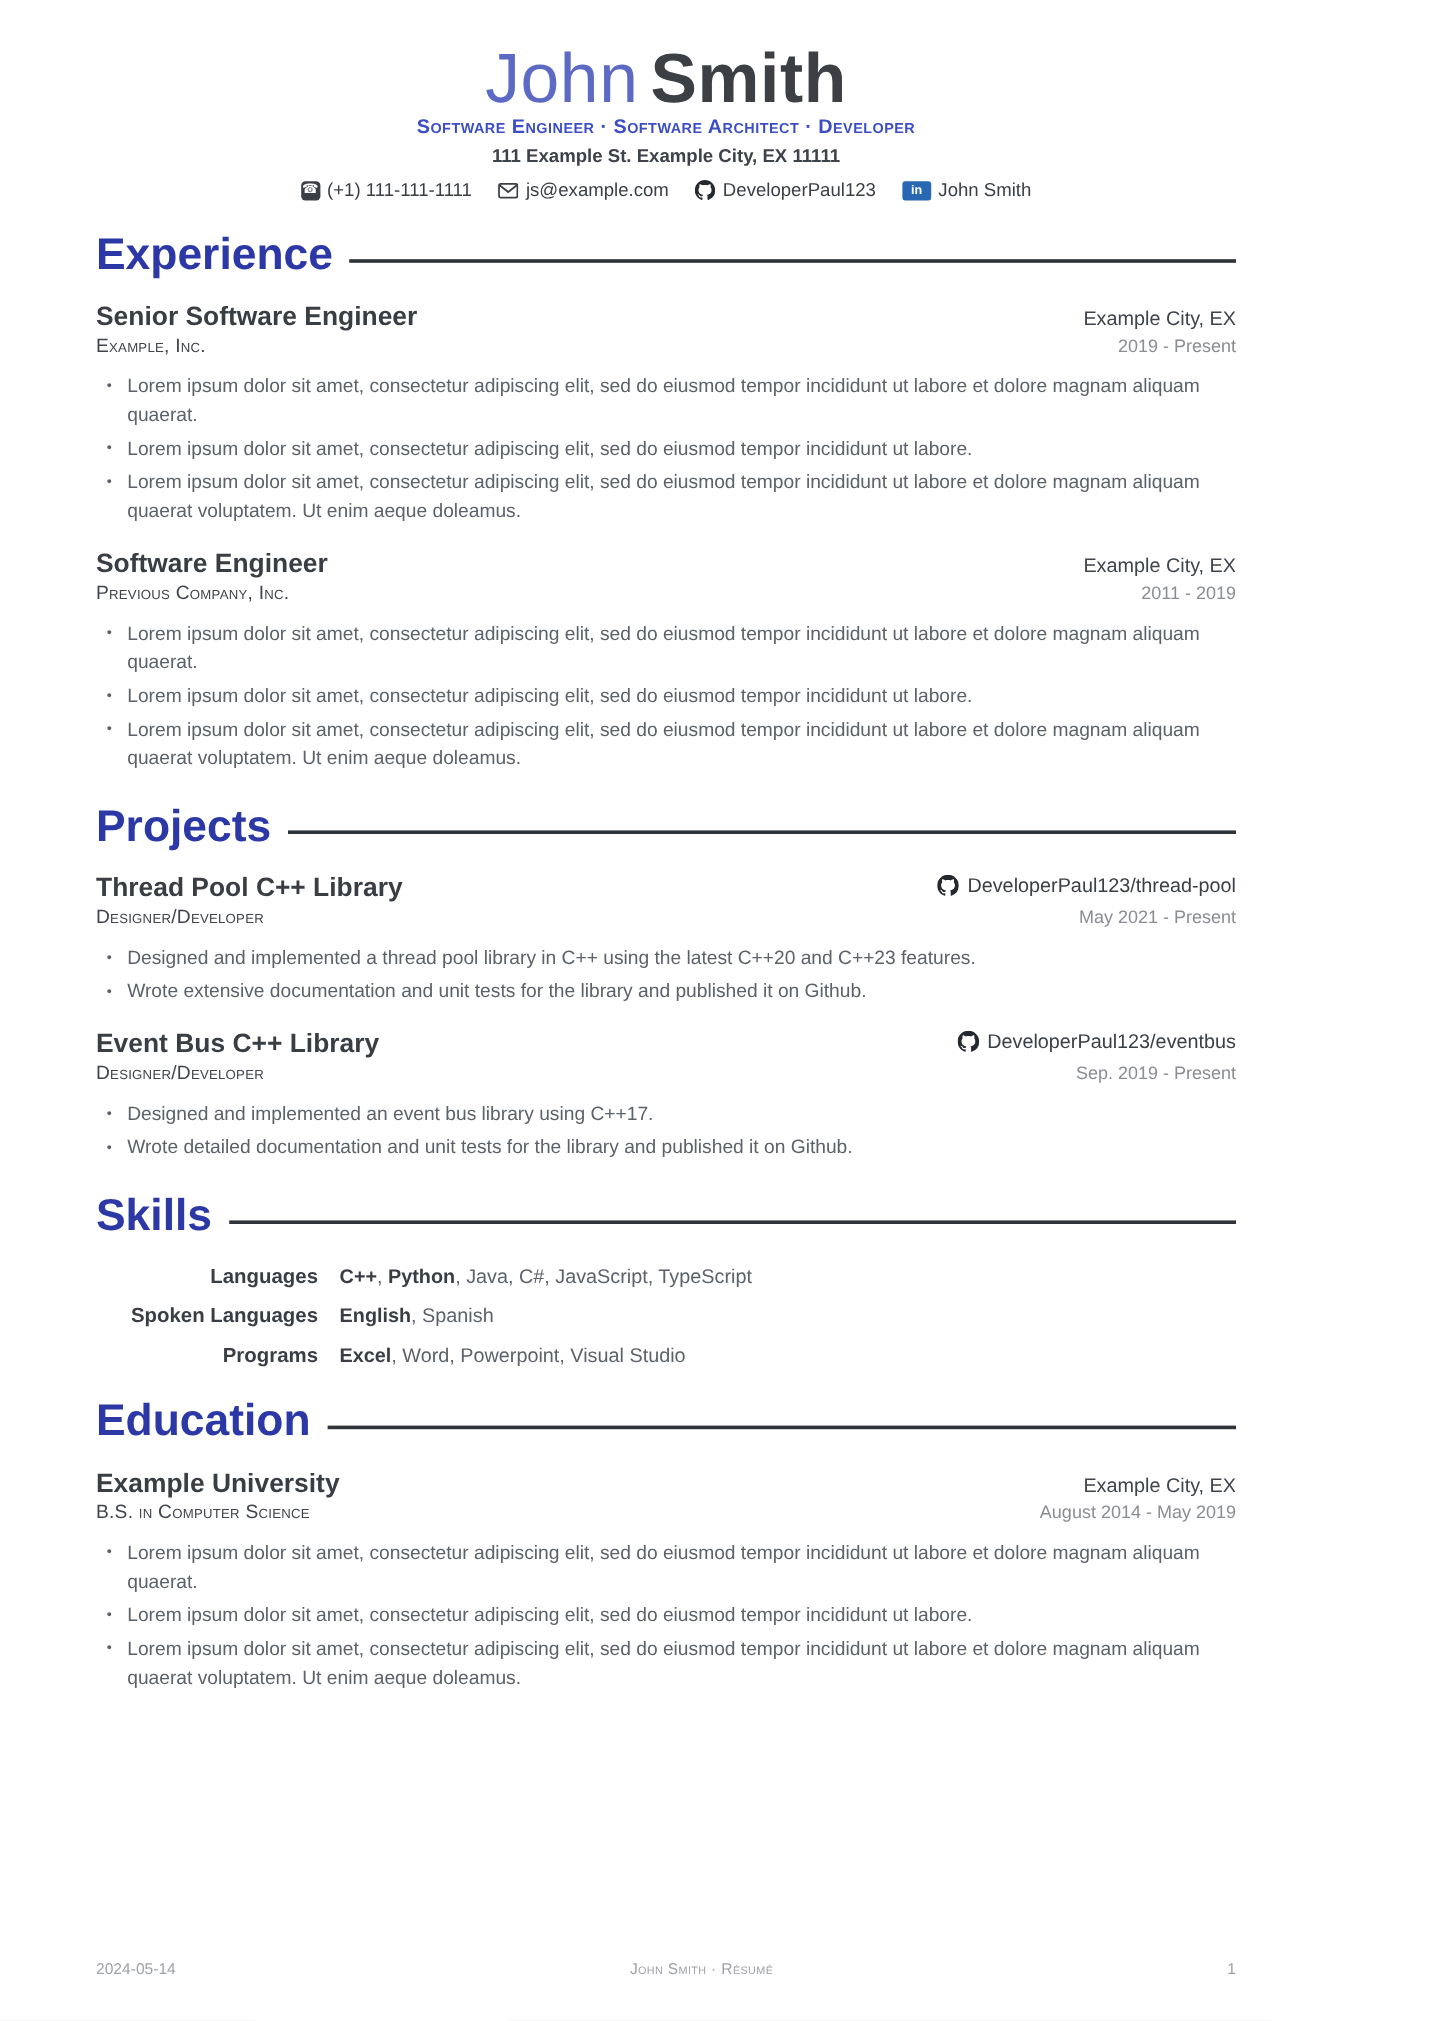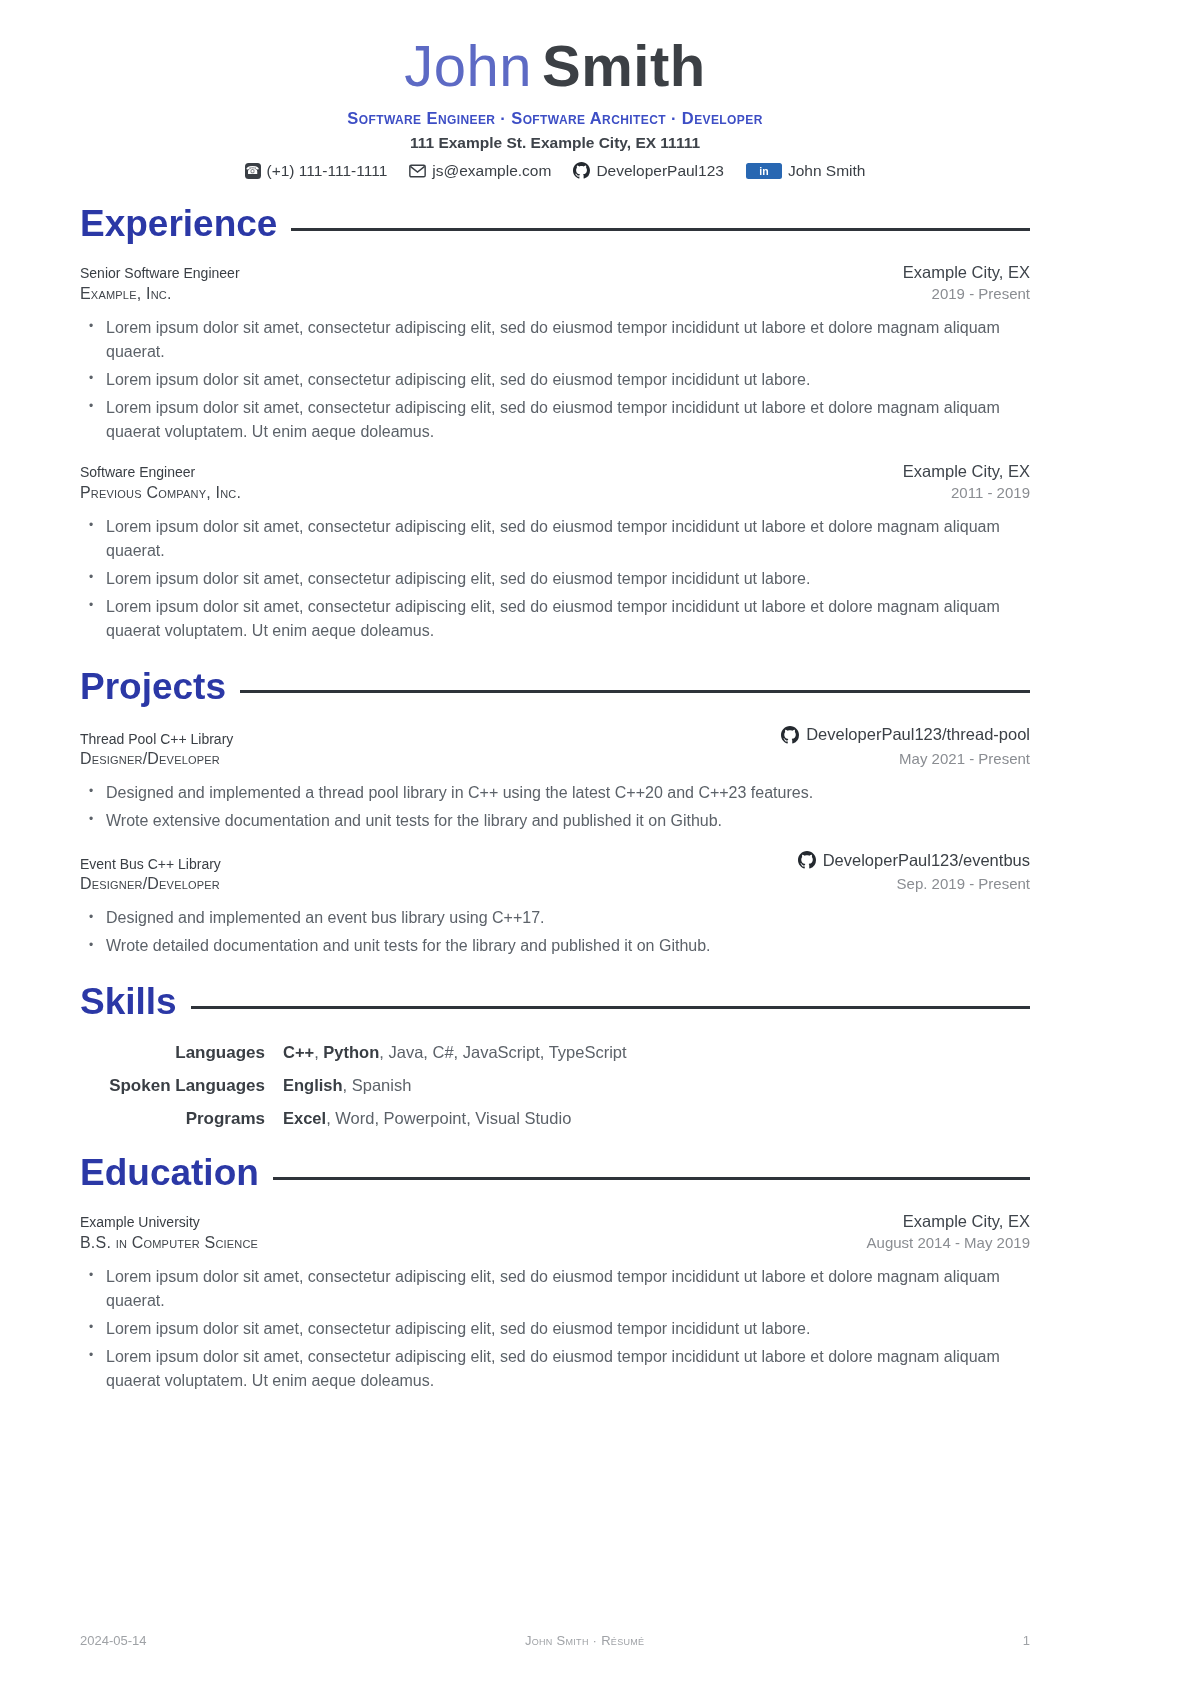--- a/index.html
+++ b/index.html
@@ -23,50 +23,50 @@
     background:#ffffff;
     padding:36px 161px 0 80px;
     overflow:hidden;
   }
   
   .header{text-align:center;}
   .name{font-size:58px;line-height:1.05;font-weight:400;letter-spacing:.5px;}
   .name .first{font-weight:300;color:var(--accent-name);}
   .name .last{font-weight:700;color:#3c4045;margin-left:10px;}
   .tagline{
-    margin-top:12px;font-size:16.5px;font-weight:600;
+    font-size:16.5px;font-weight:600;
     font-variant:small-caps;letter-spacing:.4px;color:var(--accent-tagline);
   }
   .address{margin-top:6px;font-size:15.5px;font-weight:700;color:#3e434a;}
   .contacts{
     margin-top:10px;display:flex;justify-content:center;align-items:center;
     gap:22px;font-size:15.5px;color:#3a3f45;
   }
   .contact{display:inline-flex;align-items:center;gap:6px;}
   .icon-box{
     display:inline-flex;align-items:center;justify-content:center;
     width:16px;height:16px;border-radius:3.5px;background:#3a3f45;
     color:#fff;font-size:11px;line-height:1;
   }
   .li-badge{
     display:inline-flex;align-items:center;justify-content:center;
-    width:36px;height:16px;border-radius:2.5px;background:var(--linkedin-blue);
+    width:24px;height:16px;border-radius:2.5px;background:var(--linkedin-blue);
     color:#fff;font-size:10.5px;font-weight:700;line-height:1;text-align:center;
   }
   svg{display:block;}
   
   .sec-head{display:flex;align-items:center;margin-top:24px;}
   .sec-head h2{
     font-size:37px;font-weight:700;color:var(--accent-heading);
     line-height:1.1;white-space:nowrap;
   }
   .sec-rule{flex:1;height:3px;background:var(--rule-color);margin-left:14px;margin-top:10px;}
   .entry{margin-top:18px;}
   .row{display:flex;justify-content:space-between;align-items:baseline;}
-  .entry-title{font-size:14px;font-weight:400;color:var(--ink-dark);}
+  .entry-title{font-size:22px;font-weight:700;color:var(--ink-dark);}
   .entry-right{font-size:16.5px;color:#3e444b;}
   .row.sub{margin-top:3px;}
   .sc{font-variant:small-caps;}
   .entry-org{font-size:16px;color:#40454b;letter-spacing:.2px;}
   .entry-dates{font-size:15px;color:var(--ink-light);}
   .repo{display:inline-flex;align-items:center;gap:7px;font-size:16.5px;color:#3b4046;}
   ul.bullets{margin-top:13px;list-style:none;}
   ul.bullets li{
     position:relative;padding-left:26px;margin-bottom:4px;
     font-size:16px;line-height:1.5;color:var(--ink-mid);

